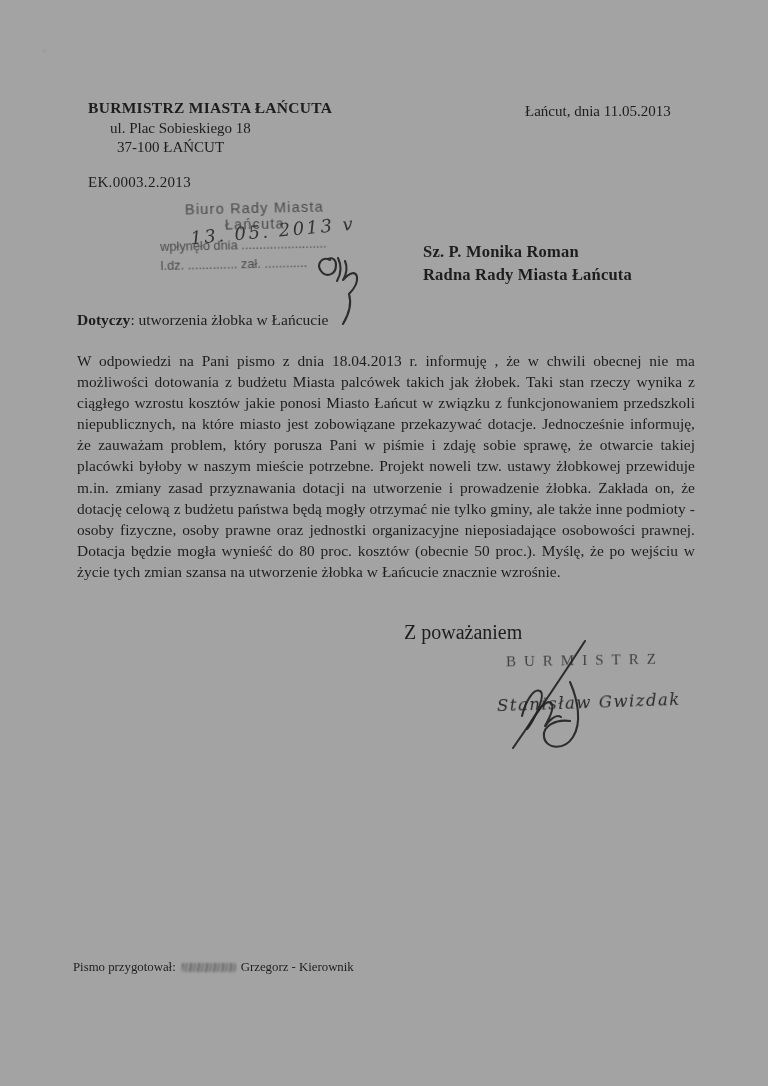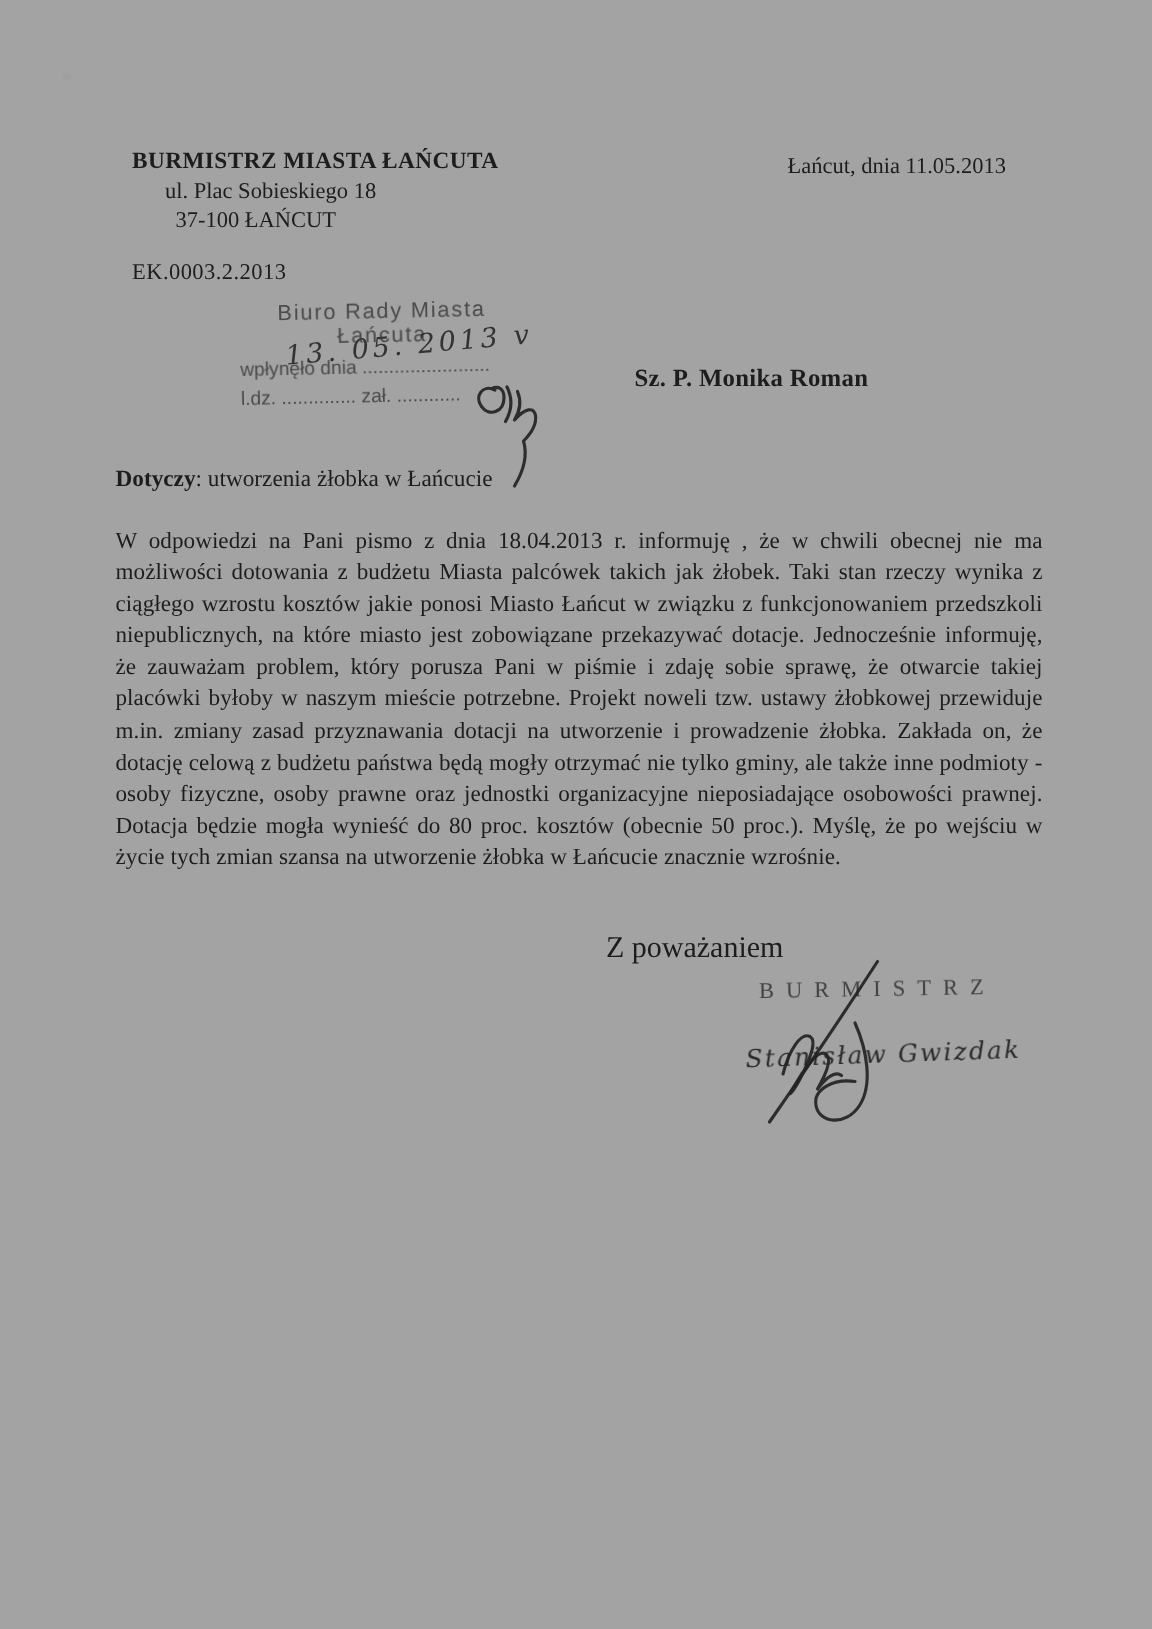--- a/index.html
+++ b/index.html
@@ -134,34 +134,38 @@
   <div class="abs hw-date">13. 05. 2013 v</div>
 
   <svg class="ink paraph-svg" width="52" height="82" viewBox="0 0 52 82">
     <path d="M18,12 C10,8 4,16 9,23 C14,30 24,27 24,17 C24,11 20,9 16,11"></path>
     <path d="M26,10 C30,18 29,26 25,33"></path>
     <path d="M33,13 C36,20 34,27 31,32 C38,24 44,23 45,29 C46,36 41,42 37,46 C40,56 37,66 31,76"></path>
   </svg>
 
   <div class="abs recipient">
     <div>Sz. P. Monika Roman</div>
+    <div>Radna Rady Miasta Łańcuta</div>
   </div>
 
   <div class="abs subject">
     <span class="lbl">Dotyczy</span><span>: utworzenia żłobka w Łańcucie</span>
   </div>
 
   <div class="abs body-par">W odpowiedzi na Pani pismo z dnia 18.04.2013 r. informuję , że w chwili obecnej nie ma możliwości dotowania z budżetu Miasta palcówek takich jak żłobek. Taki stan rzeczy wynika z ciągłego wzrostu kosztów jakie ponosi Miasto Łańcut w związku z funkcjonowaniem przedszkoli niepublicznych, na które miasto jest zobowiązane przekazywać dotacje. Jednocześnie informuję, że zauważam problem, który porusza Pani w piśmie i zdaję sobie sprawę, że otwarcie takiej placówki byłoby w naszym mieście potrzebne. Projekt noweli tzw. ustawy żłobkowej przewiduje m.in. zmiany zasad przyznawania dotacji na utworzenie i prowadzenie żłobka. Zakłada on, że dotację celową z budżetu państwa będą mogły otrzymać nie tylko gminy, ale także inne podmioty - osoby fizyczne, osoby prawne oraz jednostki organizacyjne nieposiadające osobowości prawnej. Dotacja będzie mogła wynieść do 80 proc. kosztów (obecnie 50 proc.). Myślę, że po wejściu w życie tych zmian szansa na utworzenie żłobka w Łańcucie znacznie wzrośnie.</div>
 
   <div class="abs valediction">Z poważaniem</div>
   <div class="abs title-stamp">BURMISTRZ</div>
   <div class="abs signer-name">Stanisław Gwizdak</div>
 
   <svg class="ink signature-svg" width="170" height="135" viewBox="0 0 170 135">
     <path d="M95,11 Q62,62 23,118"></path>
     <path d="M32,86 C36,70 44,58 50,61 C55,64 50,76 44,88 C41,94 38,98 37,99 C48,78 57,69 61,73 C65,77 59,89 55,96 C62,87 67,84 71,87"></path>
     <path d="M80,52 C88,70 92,93 83,107 C74,121 56,119 54,107 C52,96 66,89 80,91"></path>
   </svg>
 
   <div class="abs footer-left">
+    <div>
+      <span>Pismo przygotował:</span><span class="smudge"></span><span>Grzegorz  - Kierownik</span>
+    </div>
   </div>
 
 </div>
 
 </body></html>

